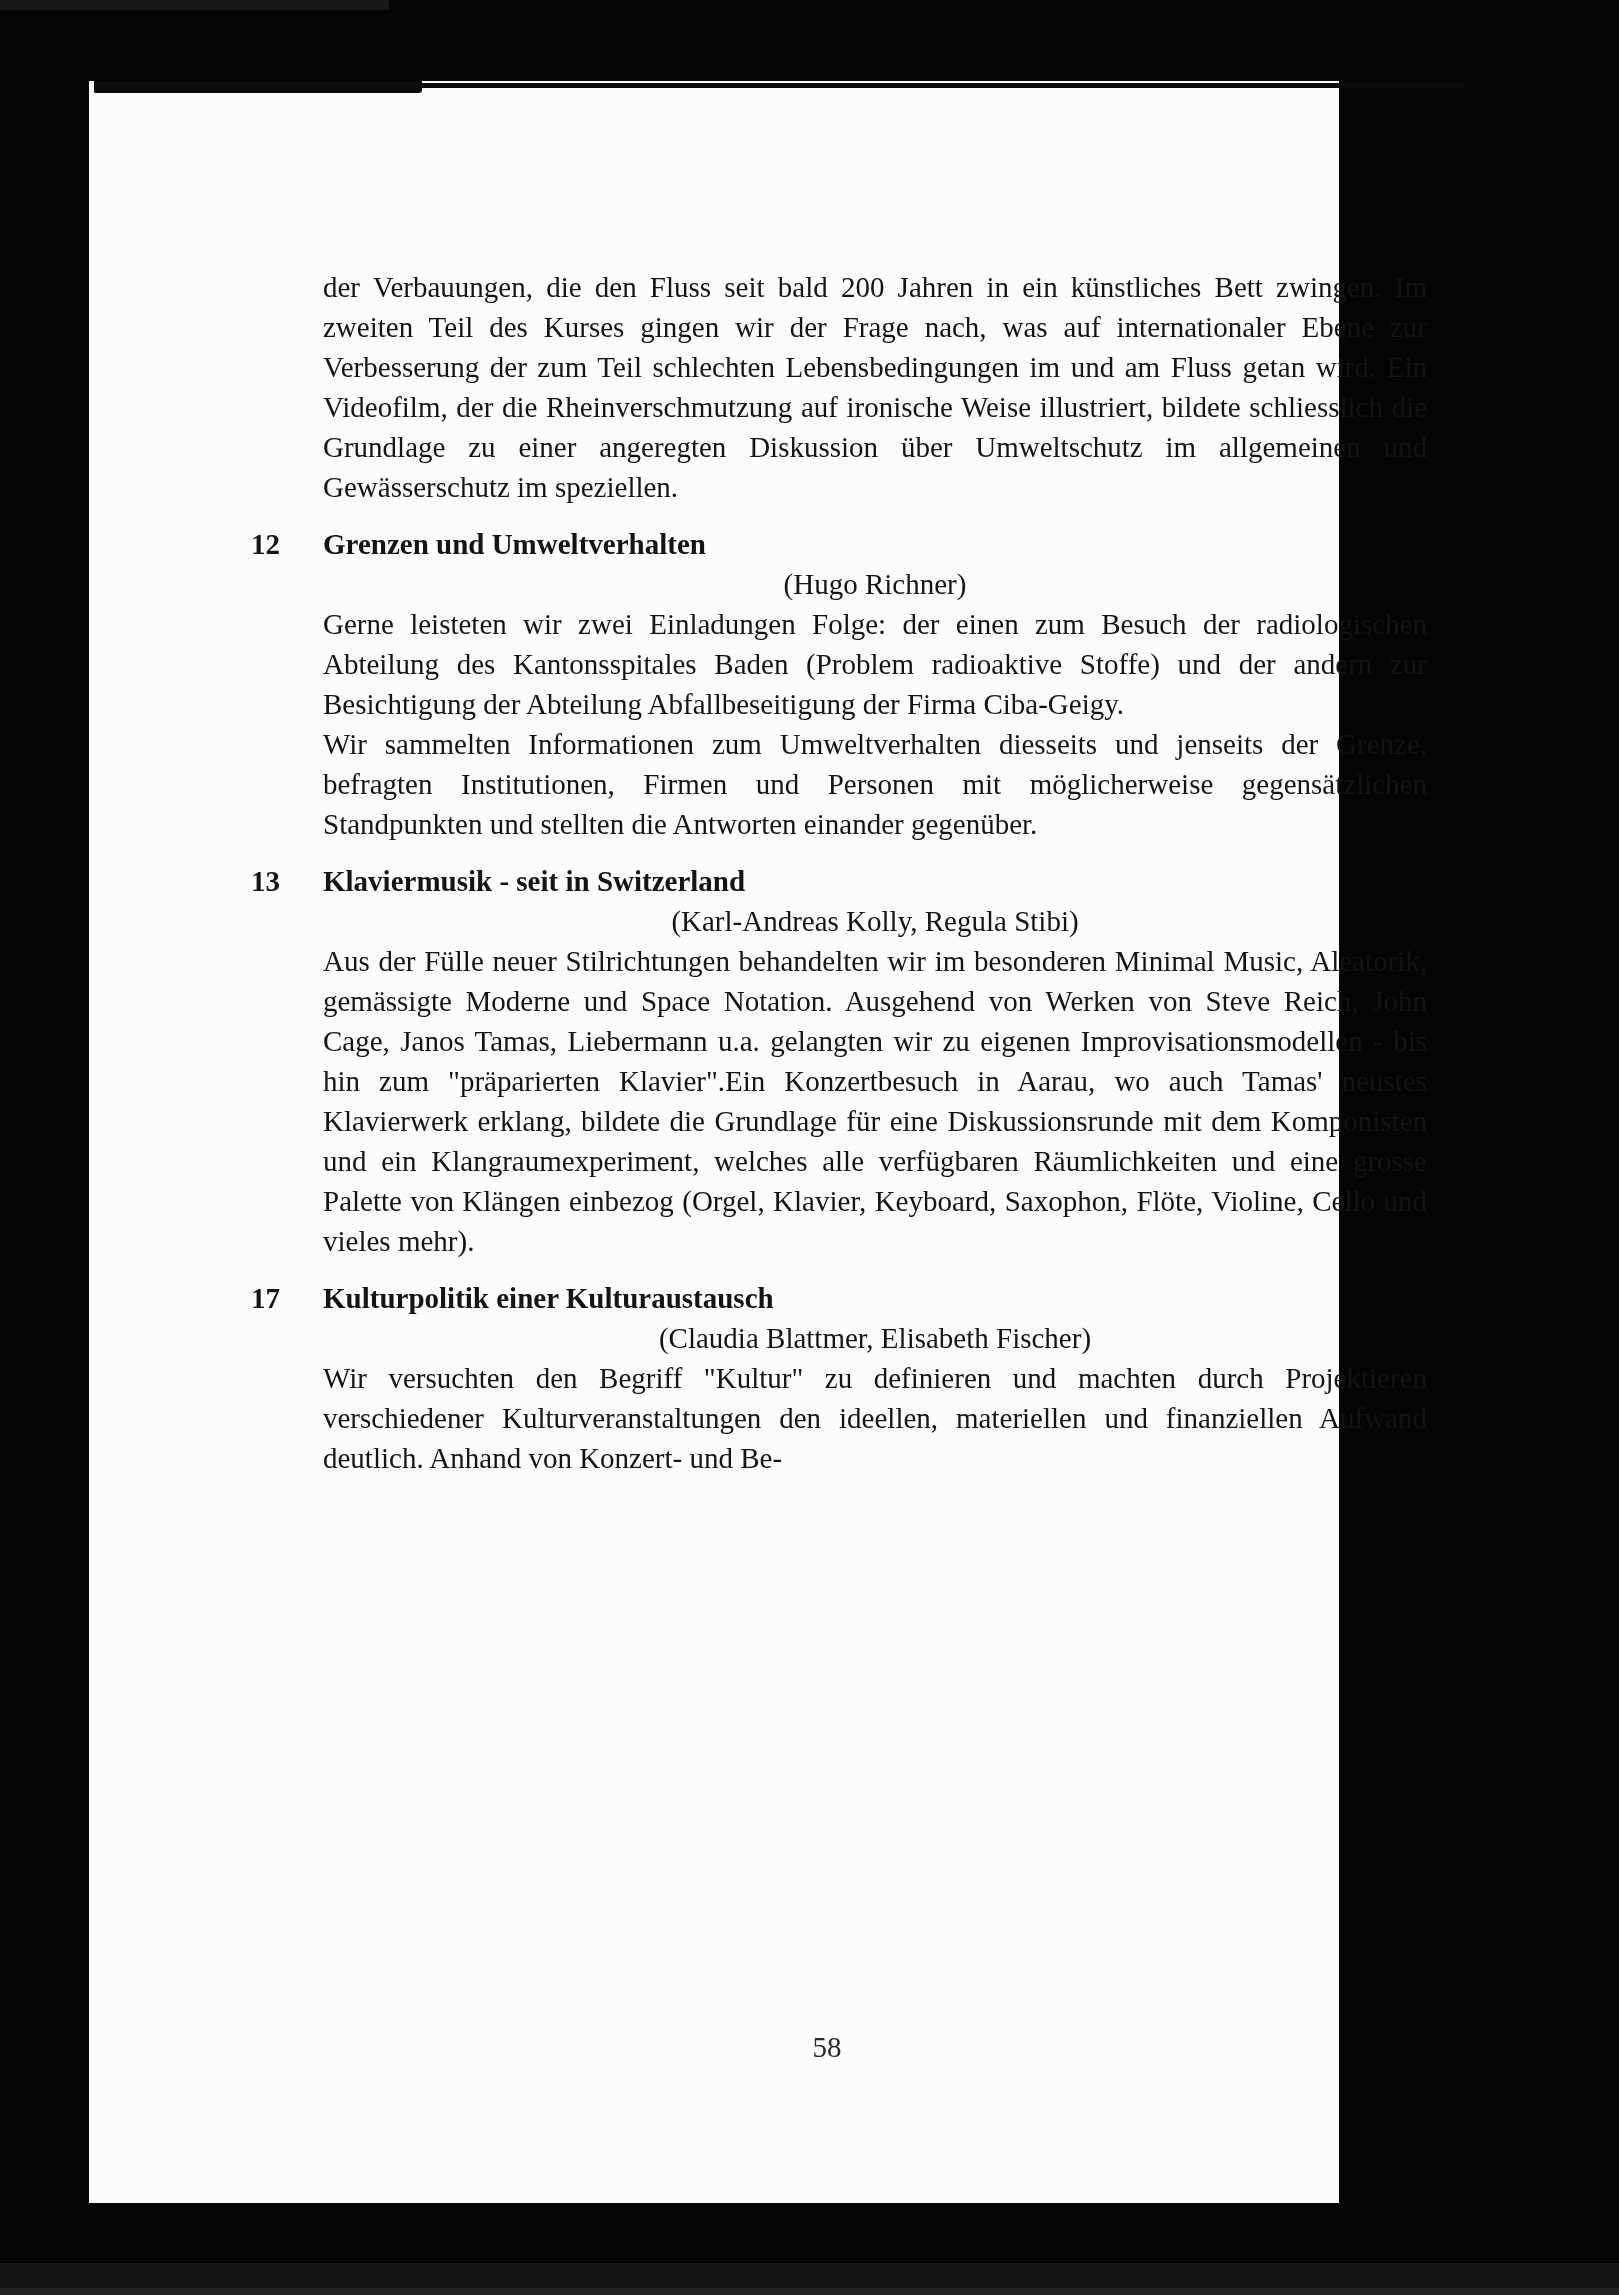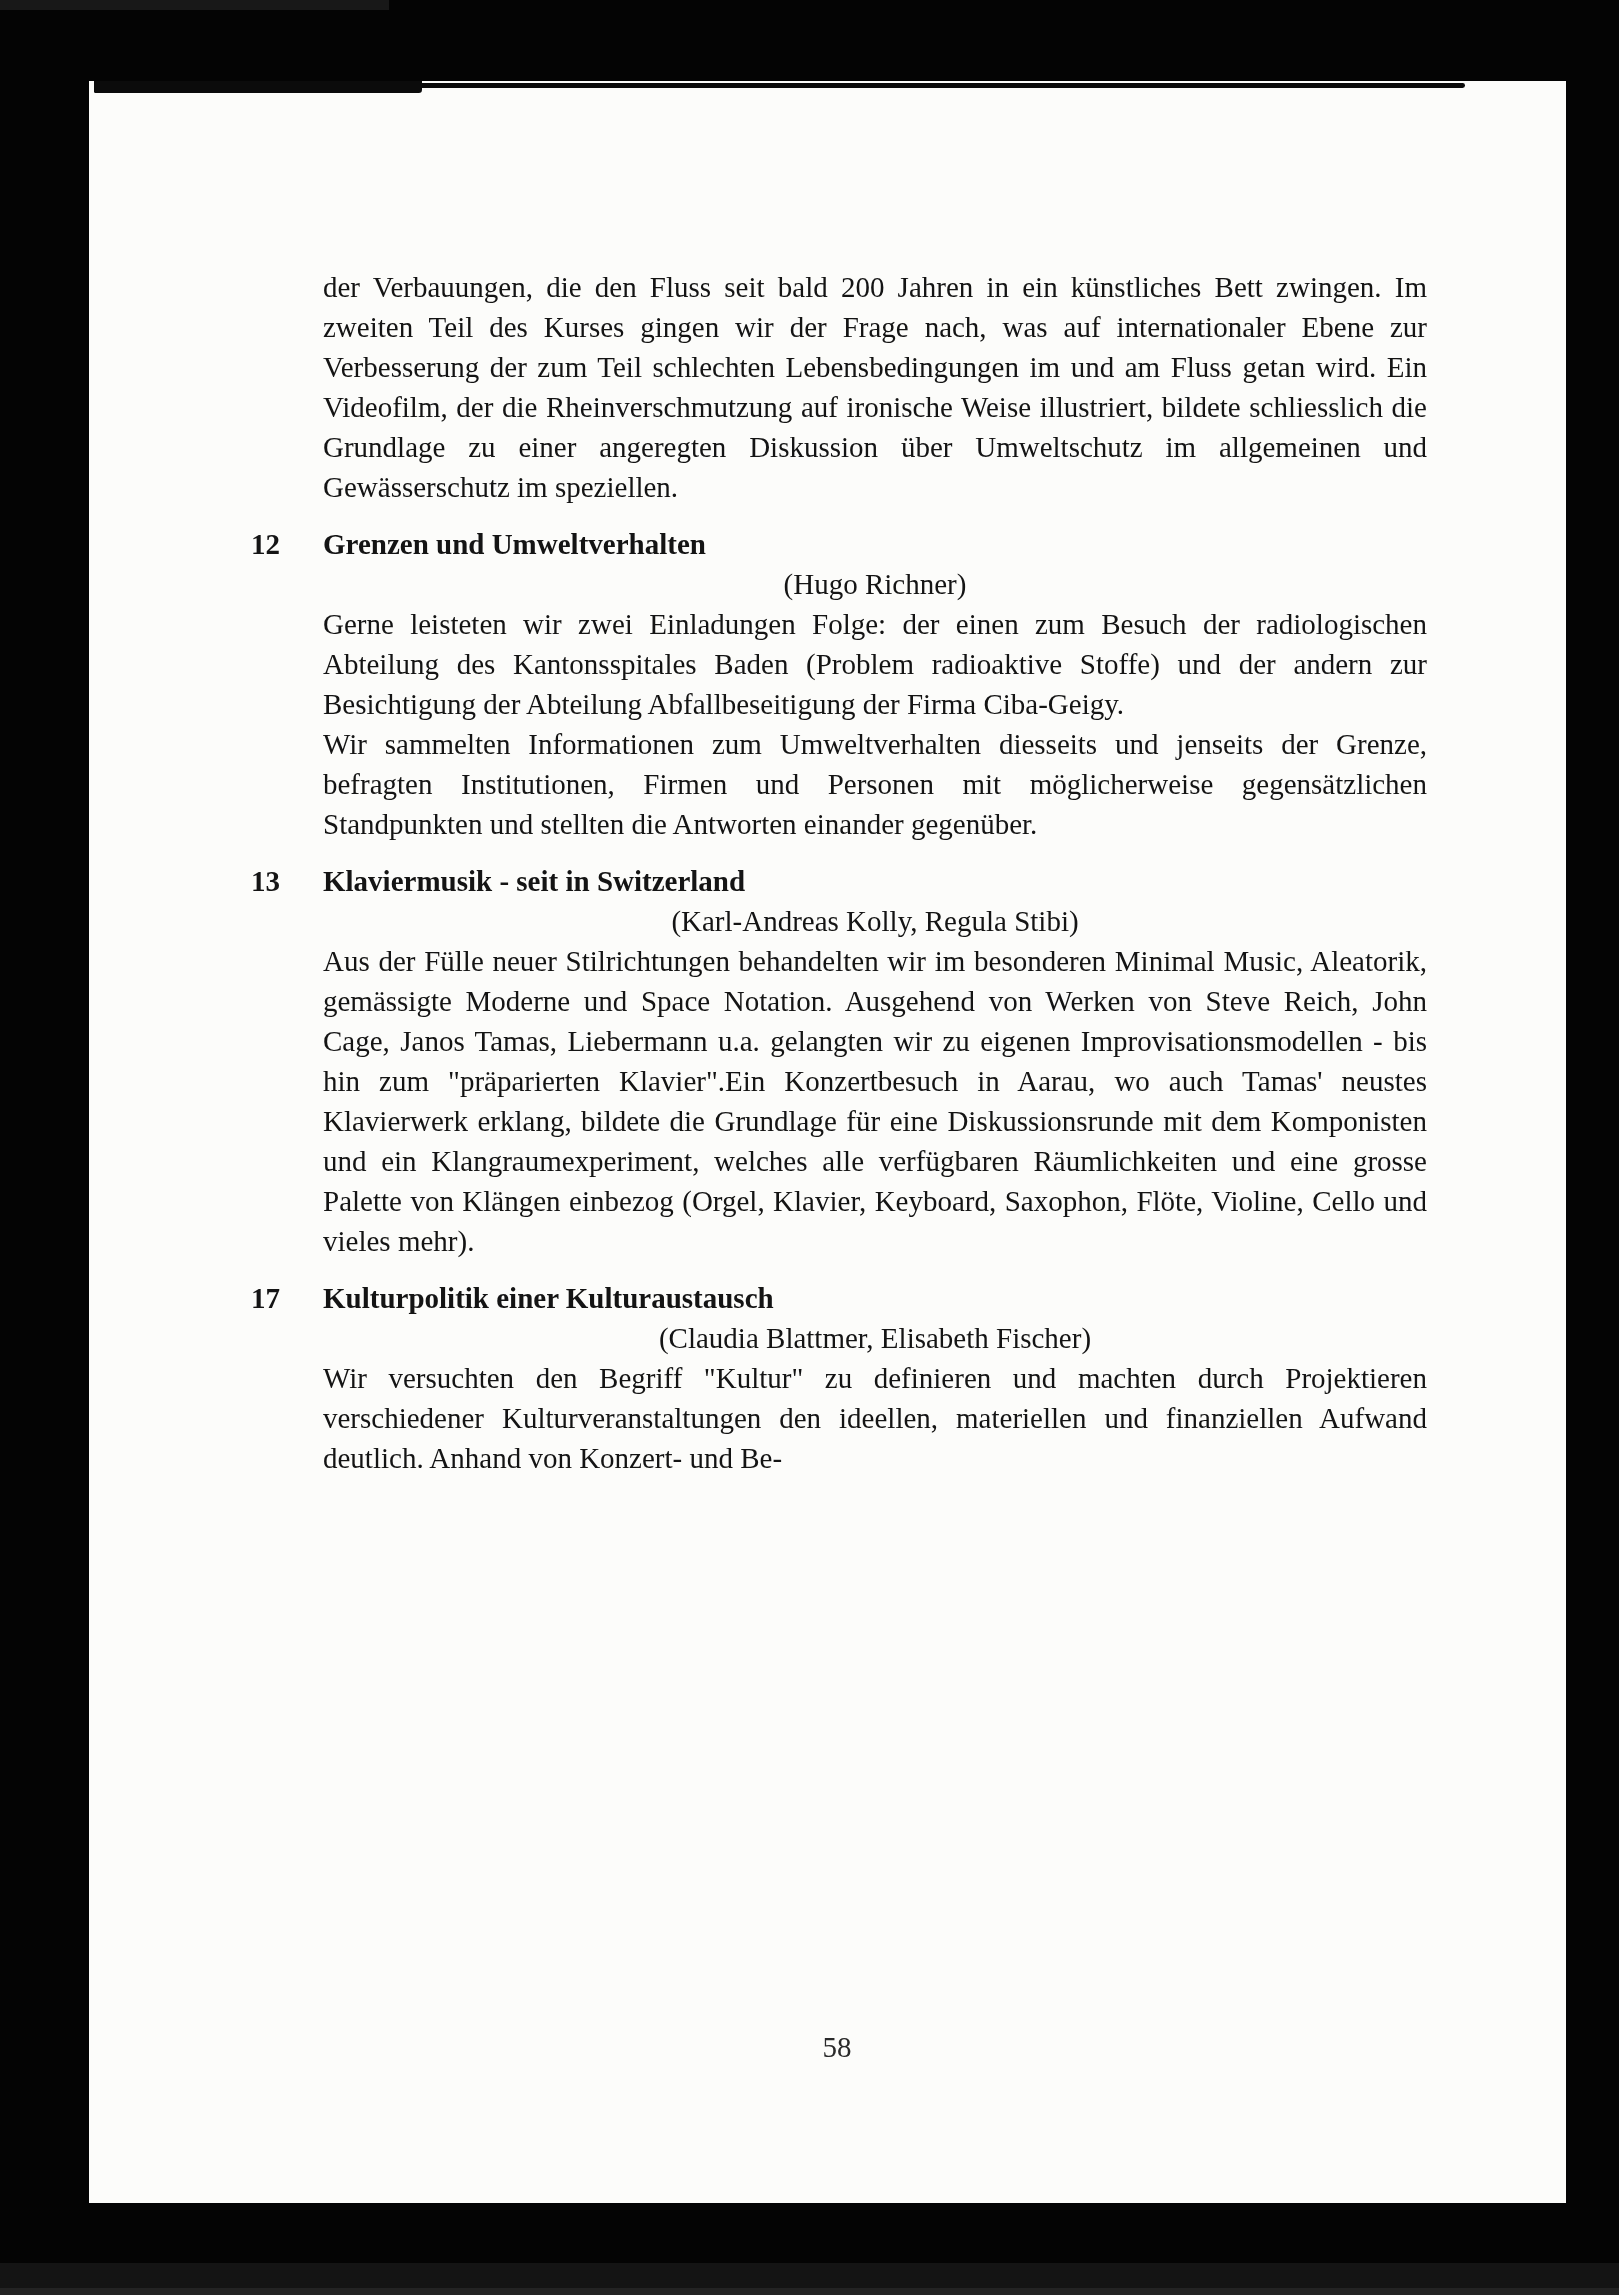--- a/index.html
+++ b/index.html
@@ -36,21 +36,21 @@
     position: absolute;
     left: 0; bottom: 0;
     width: 100%; height: 7.3px;
     background: #2d2d2d;
     opacity: .6;
   }
   .page {
     position: absolute;
     left: 89px;
     top: 81px;
-    width: 1477px;
+    width: 1250px;
     height: 2122px;
     background: #fcfcfa;
   }
   .artifact-top-line {
     position: absolute;
     left: 6.5px;
     top: 1.6px;
     width: 1369px;
     height: 5.7px;
     background: #0b0b0b;
@@ -100,21 +100,21 @@
     line-height: 40px;
     font-weight: bold;
     text-align: left;
   }
   .authors {
     line-height: 40px;
     text-align: center;
   }
   .page-number {
     position: absolute;
-    left: 160px;
+    left: 150px;
     top: 1950px;
     width: 1176px;
     text-align: center;
     font-size: 29px;
     color: #2a2a2a;
   }
 </style>
 </head>
 <body>
 

